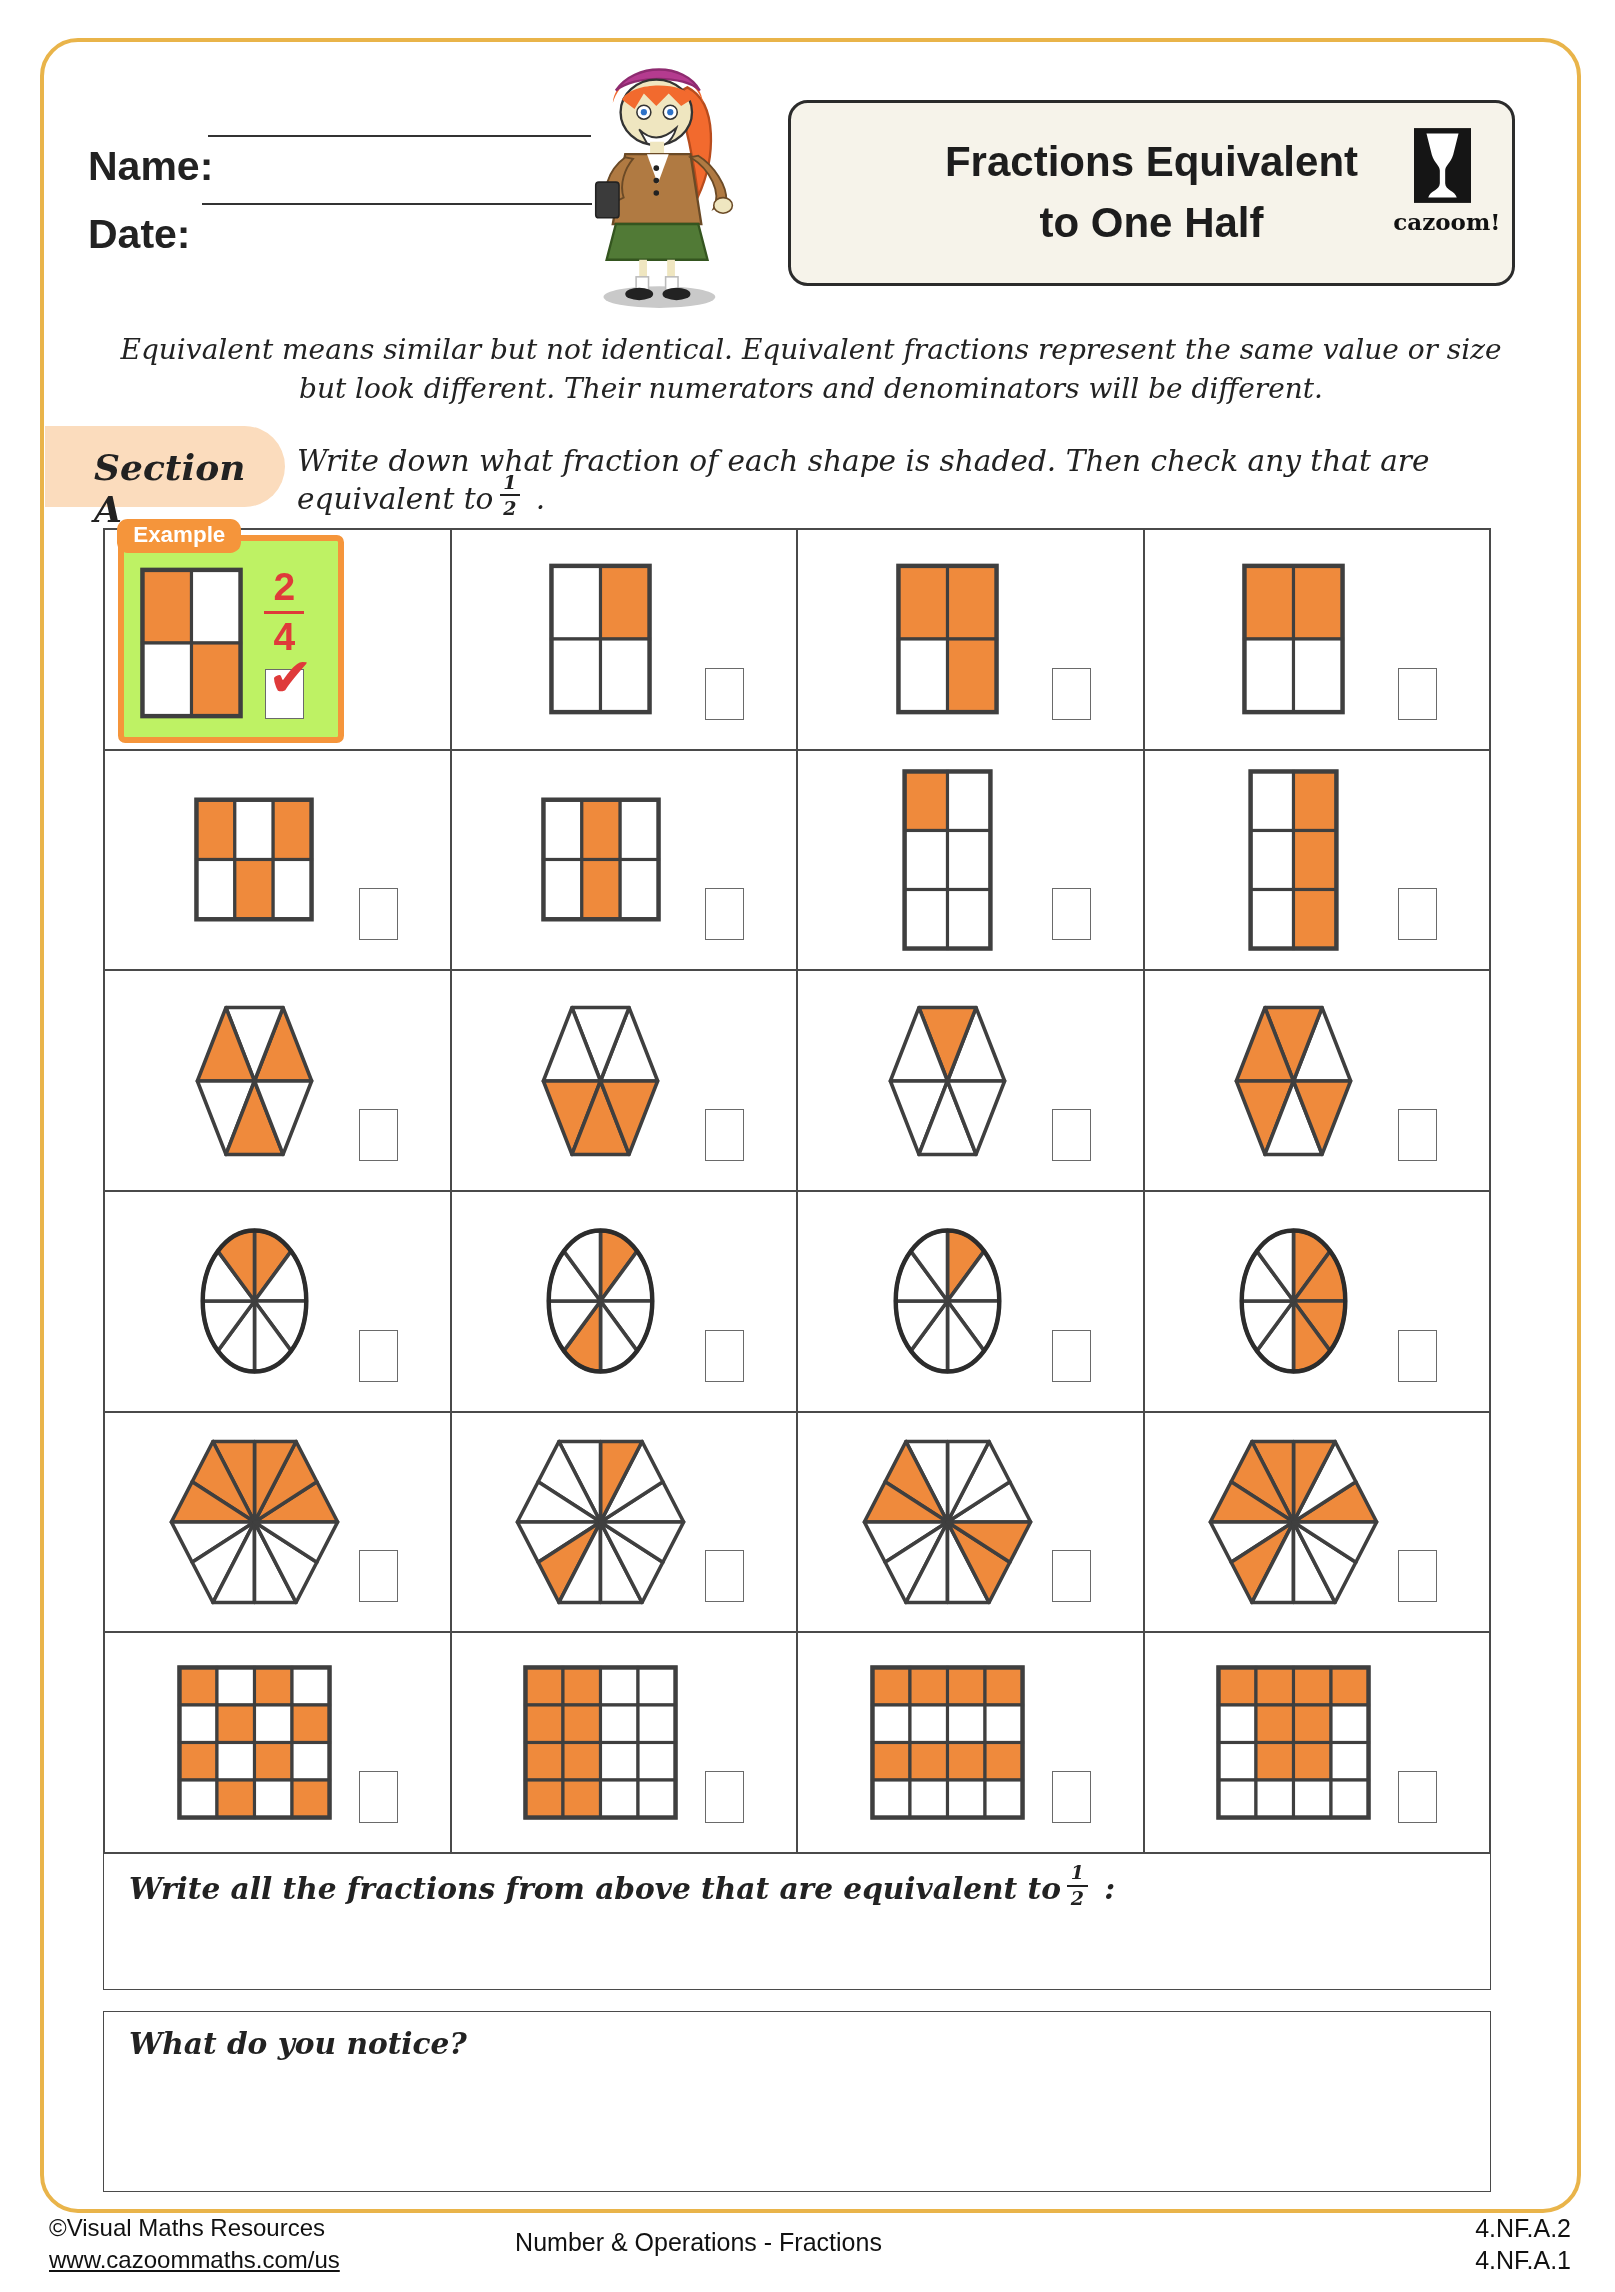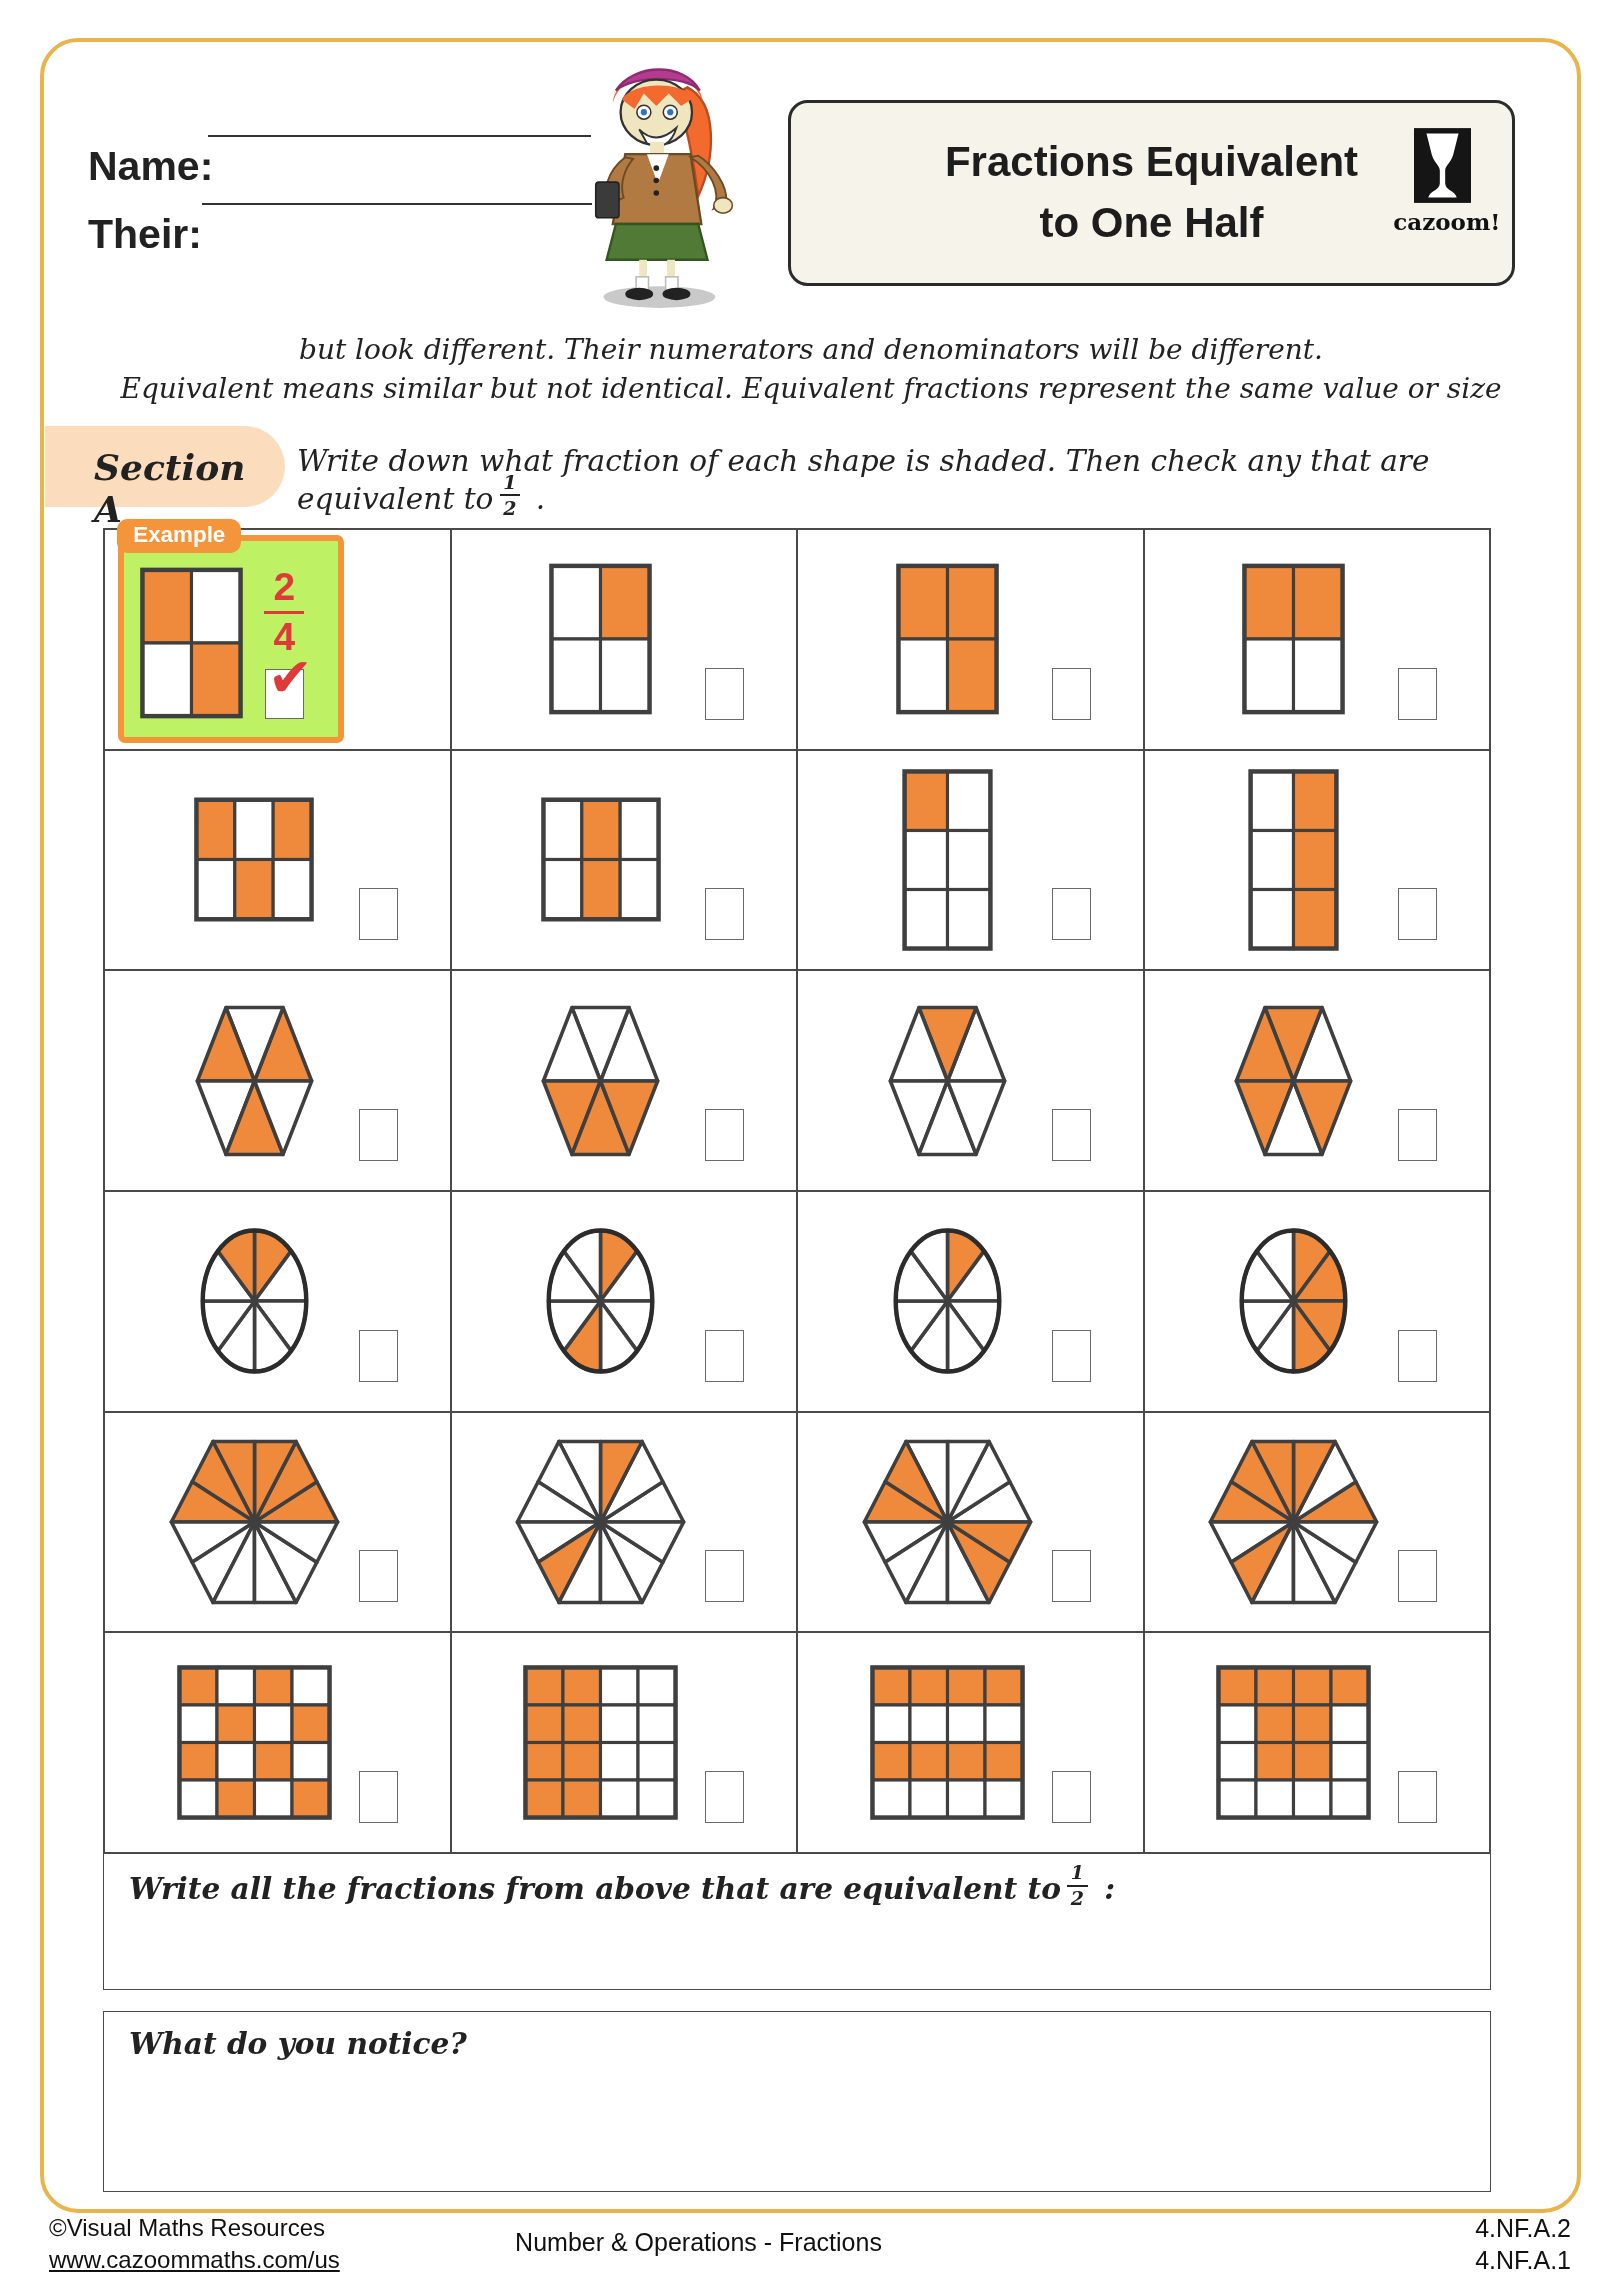--- a/index.html
+++ b/index.html
@@ -68,21 +68,21 @@
   .f-center{position:absolute;left:0;width:1397px;text-align:center;top:23px;font-size:25px;}
   .f-right{position:absolute;right:45px;top:7.2px;text-align:right;line-height:32px;font-size:25px;}
 </style>
 </head>
 <body>
 
 <div class="card"></div>
 
 <div class="hlabel" id="name-label">Name:</div>
 <div class="hline" id="name-line"></div>
-<div class="hlabel" id="date-label">Their:</div>
+<div class="hlabel" id="date-label">Date:</div>
 <div class="hline" id="date-line"></div>
 
 <svg class="girl" viewBox="0 0 140 170">
   <ellipse cx="68" cy="161" rx="36" ry="7" fill="#c9c9c9"></ellipse>
   <path d="M86,26 C106,36 104,72 93,96 C90,72 84,46 79,30 Z" fill="#f26a2e" stroke="#b84c1d" stroke-width="1.5"></path>
   <path d="M38,36 C40,10 94,8 96,36 C92,22 78,16 66,16 C52,16 42,24 38,36 Z" fill="#f26a2e"></path>
   <path d="M40,28 C52,10 84,10 94,28 C84,18 52,18 40,28 Z" fill="#b43b8f" stroke="#8e2b70" stroke-width="1.5"></path>
   <ellipse cx="66" cy="42" rx="23" ry="21" fill="#efe6c0" stroke="#333" stroke-width="1.5"></ellipse>
   <path d="M44,34 L52,40 L58,30 L66,38 L74,30 L82,38 L90,33 C84,22 50,22 44,34 Z" fill="#f26a2e"></path>
   <circle cx="58" cy="42" r="4.5" fill="#fff" stroke="#333"></circle>
@@ -117,22 +117,22 @@
   <div class="logo">
     <svg width="57" height="75" viewBox="0 0 64 84">
       <rect x="0" y="0" width="64" height="84" fill="#151515"></rect>
       <path d="M14,6 L50,6 L44,30 C41,40 35,42 35,48 L35,62 C35,70 46,70 48,78 L16,78 C18,70 29,70 29,62 L29,48 C29,42 23,40 20,30 Z" fill="#fff"></path>
     </svg>
     <div class="logotext">cazoom!</div>
   </div>
 </div>
 
 <div class="intro">
+  <div>Equivalent means similar but not identical. Equivalent fractions represent the same value or size</div>
   <div>but look different. Their numerators and denominators will be different.</div>
-  <div>Equivalent means similar but not identical. Equivalent fractions represent the same value or size</div>
 </div>
 
 <div class="pill">
   <span>Section A</span>
 </div>
 <div class="instruction">
   <span>Write down what fraction of each shape is shaded. Then check any that are equivalent to</span><span class="frs"><span class="n">1</span><span class="d">2</span></span><span> .</span>
 </div>
 
 <div class="wtable">

